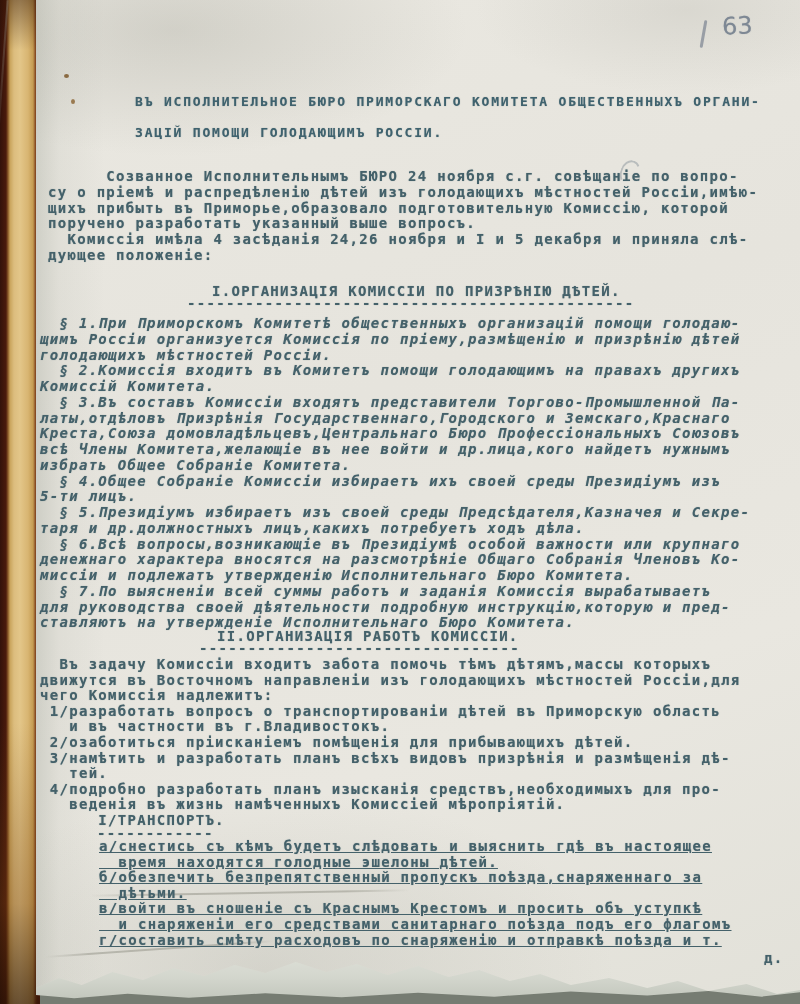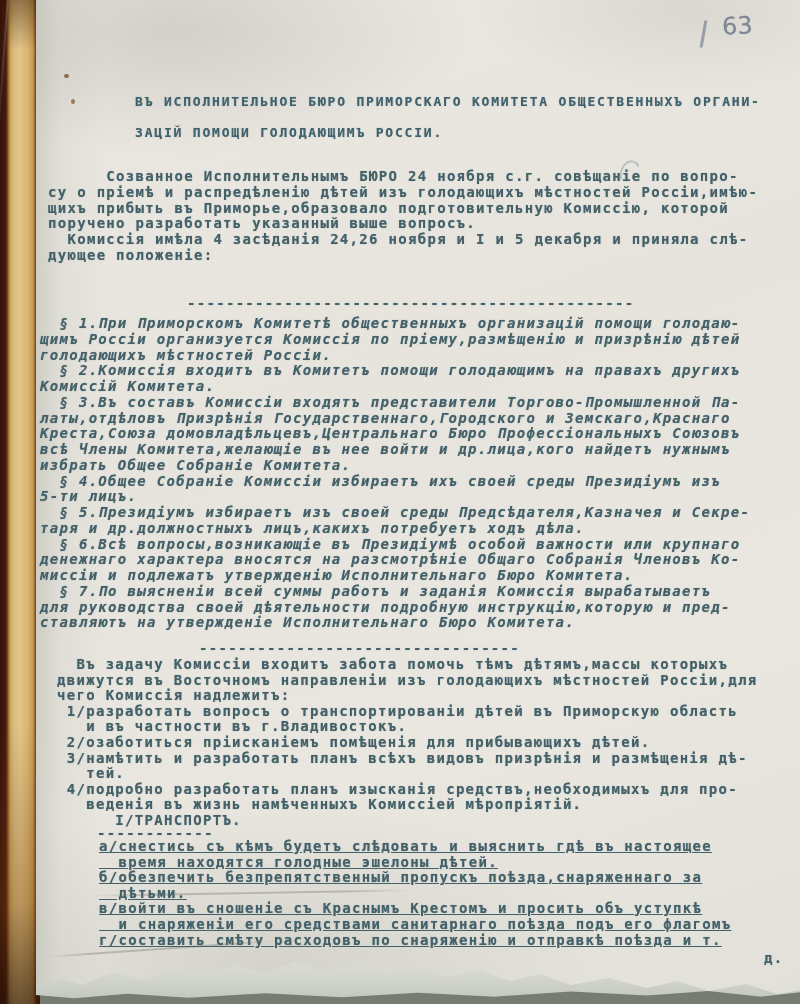--- a/index.html
+++ b/index.html
@@ -62,21 +62,21 @@
     font-size:14px;line-height:15.7px;letter-spacing:1.3px;
     text-shadow:0 0 1px rgba(68,97,106,0.55);
   }
   #doc-title{left:135px;top:86px;font-size:13px;line-height:31px;letter-spacing:1.8px;color:#3f626e;}
   #intro-paragraph{left:40px;top:169px;line-height:15.8px;margin-left:8px;}
   #section-1-title{left:212px;top:284px;}
   #section-1-rule{left:187px;top:296px;line-height:14px;}
   #section-1-body{left:40px;top:316px;line-height:15.75px;font-style:italic;}
   #section-2-title{left:217px;top:629px;}
   #section-2-rule{left:199px;top:641px;line-height:14px;}
-  #section-2-body{left:40px;top:657px;line-height:15.6px;margin-left:17px;}
+  #section-2-body{left:40px;top:657px;line-height:15.6px;}
   #transport-rule{left:97px;top:826px;line-height:14px;}
   #transport-items{left:99px;top:839px;line-height:15.6px;text-decoration:underline;}
   #transport-continuation{left:764px;top:951px;}
 
   
   #page-number{
     position:absolute;left:722px;top:12px;
     font-family:"DejaVu Sans",sans-serif;
     font-size:24px;color:#7e8894;transform:rotate(-3deg);
     text-shadow:0 0 1px rgba(126,136,148,0.5);
@@ -109,20 +109,21 @@
   <div class="tw" id="doc-title">ВЪ ИСПОЛНИТЕЛЬНОЕ БЮРО ПРИМОРСКАГО КОМИТЕТА ОБЩЕСТВЕННЫХЪ ОРГАНИ-
 ЗАЦІЙ ПОМОЩИ ГОЛОДАЮЩИМЪ РОССІИ.</div>
 
   <div class="tw" id="intro-paragraph">      Созванное Исполнительнымъ БЮРО 24 ноября с.г. совѣщаніе по вопро-
 су о пріемѣ и распредѣленію дѣтей изъ голодающихъ мѣстностей Россіи,имѣю-
 щихъ прибыть въ Приморье,образовало подготовительную Комиссію, которой
 поручено разработать указанный выше вопросъ.
   Комиссія имѣла 4 засѣданія 24,26 ноября и I и 5 декабря и приняла слѣ-
 дующее положеніе:</div>
 
+  <div class="tw" id="section-1-title">I.ОРГАНИЗАЦІЯ КОМИССІИ ПО ПРИЗРѢНІЮ ДѢТЕЙ.</div>
   <div class="tw" id="section-1-rule">----------------------------------------------</div>
   <div class="tw" id="section-1-body">  § 1.При Приморскомъ Комитетѣ общественныхъ организацій помощи голодаю-
 щимъ Россіи организуется Комиссія по пріему,размѣщенію и призрѣнію дѣтей
 голодающихъ мѣстностей Россіи.
   § 2.Комиссія входитъ въ Комитетъ помощи голодающимъ на правахъ другихъ
 Комиссій Комитета.
   § 3.Въ составъ Комиссіи входятъ представители Торгово-Промышленной Па-
 латы,отдѣловъ Призрѣнія Государственнаго,Городского и Земскаго,Краснаго
 Креста,Союза домовладѣльцевъ,Центральнаго Бюро Профессіональныхъ Союзовъ
 всѣ Члены Комитета,желающіе въ нее войти и др.лица,кого найдетъ нужнымъ
@@ -131,20 +132,21 @@
 5-ти лицъ.
   § 5.Президіумъ избираетъ изъ своей среды Предсѣдателя,Казначея и Секре-
 таря и др.должностныхъ лицъ,какихъ потребуетъ ходъ дѣла.
   § 6.Всѣ вопросы,возникающіе въ Президіумѣ особой важности или крупнаго
 денежнаго характера вносятся на разсмотрѣніе Общаго Собранія Членовъ Ко-
 миссіи и подлежатъ утвержденію Исполнительнаго Бюро Комитета.
   § 7.По выясненіи всей суммы работъ и заданія Комиссія вырабатываетъ
 для руководства своей дѣятельности подробную инструкцію,которую и пред-
 ставляютъ на утвержденіе Исполнительнаго Бюро Комитета.</div>
 
+  <div class="tw" id="section-2-title">II.ОРГАНИЗАЦІЯ РАБОТЪ КОМИССІИ.</div>
   <div class="tw" id="section-2-rule">---------------------------------</div>
   <div class="tw" id="section-2-body">  Въ задачу Комиссіи входитъ забота помочь тѣмъ дѣтямъ,массы которыхъ
 движутся въ Восточномъ направленіи изъ голодающихъ мѣстностей Россіи,для
 чего Комиссія надлежитъ:
  1/разработать вопросъ о транспортированіи дѣтей въ Приморскую область
    и въ частности въ г.Владивостокъ.
  2/озаботиться пріисканіемъ помѣщенія для прибывающихъ дѣтей.
  3/намѣтить и разработать планъ всѣхъ видовъ призрѣнія и размѣщенія дѣ-
    тей.
  4/подробно разработать планъ изысканія средствъ,необходимыхъ для про-

